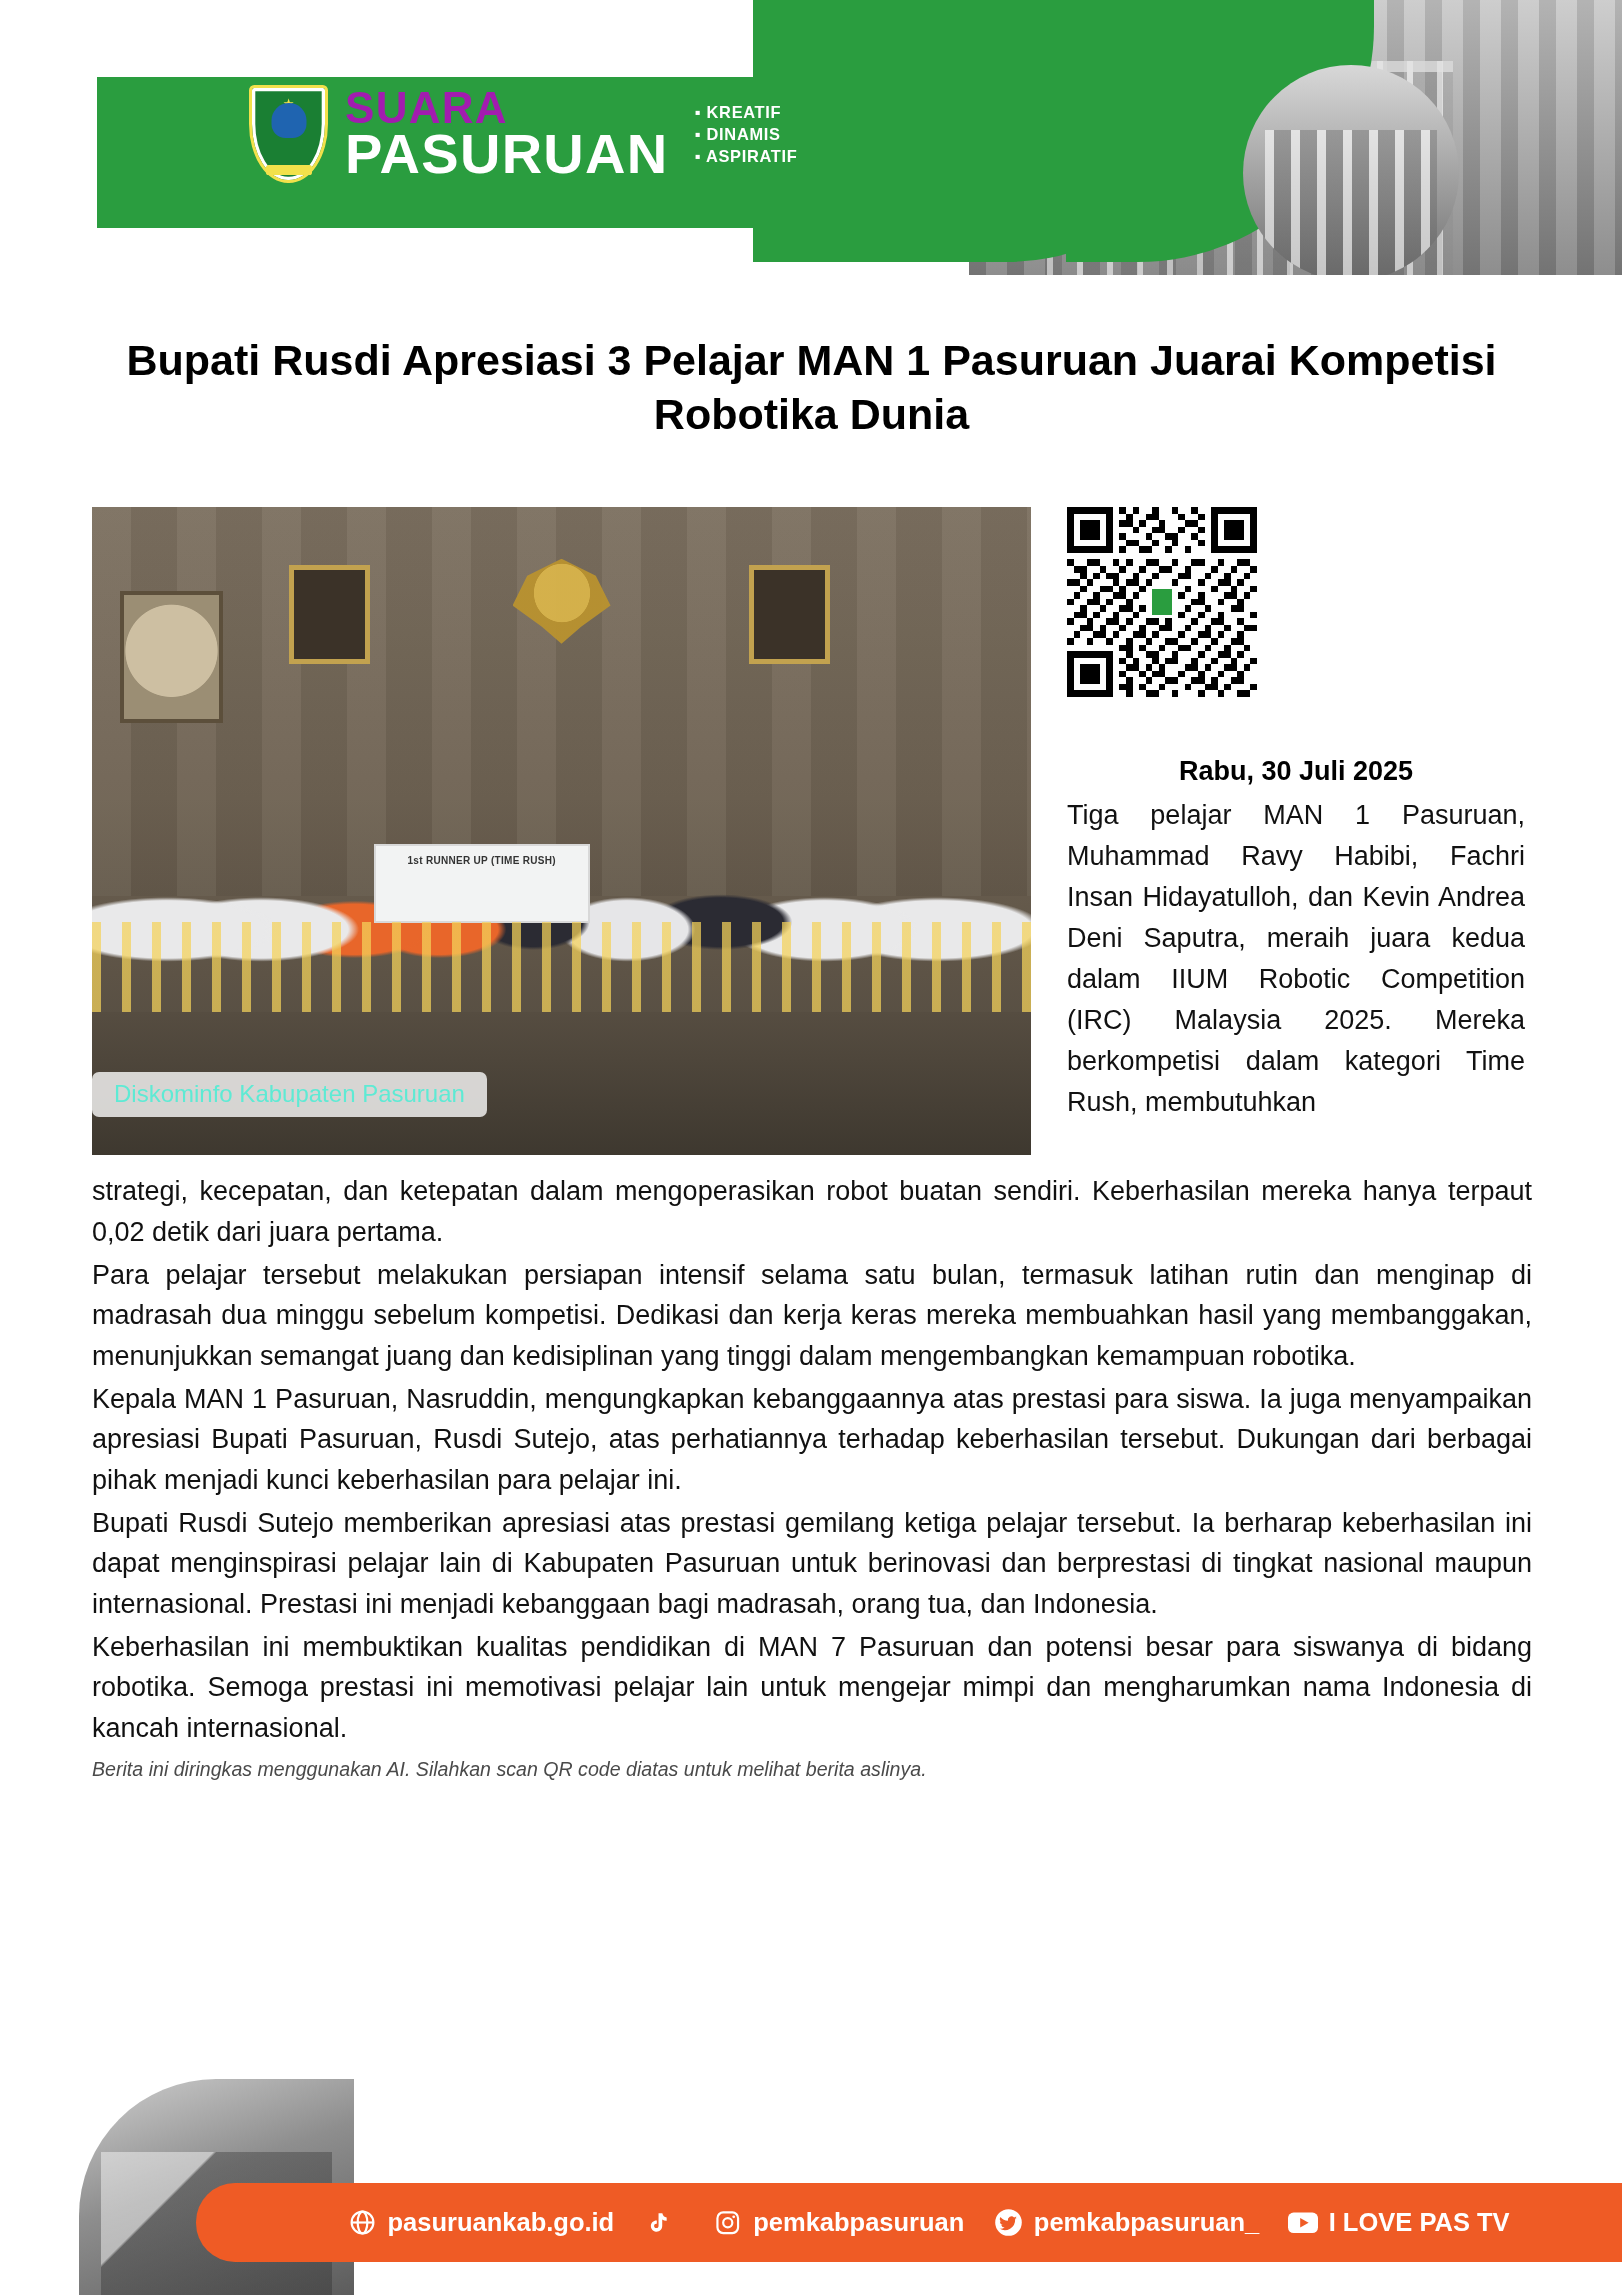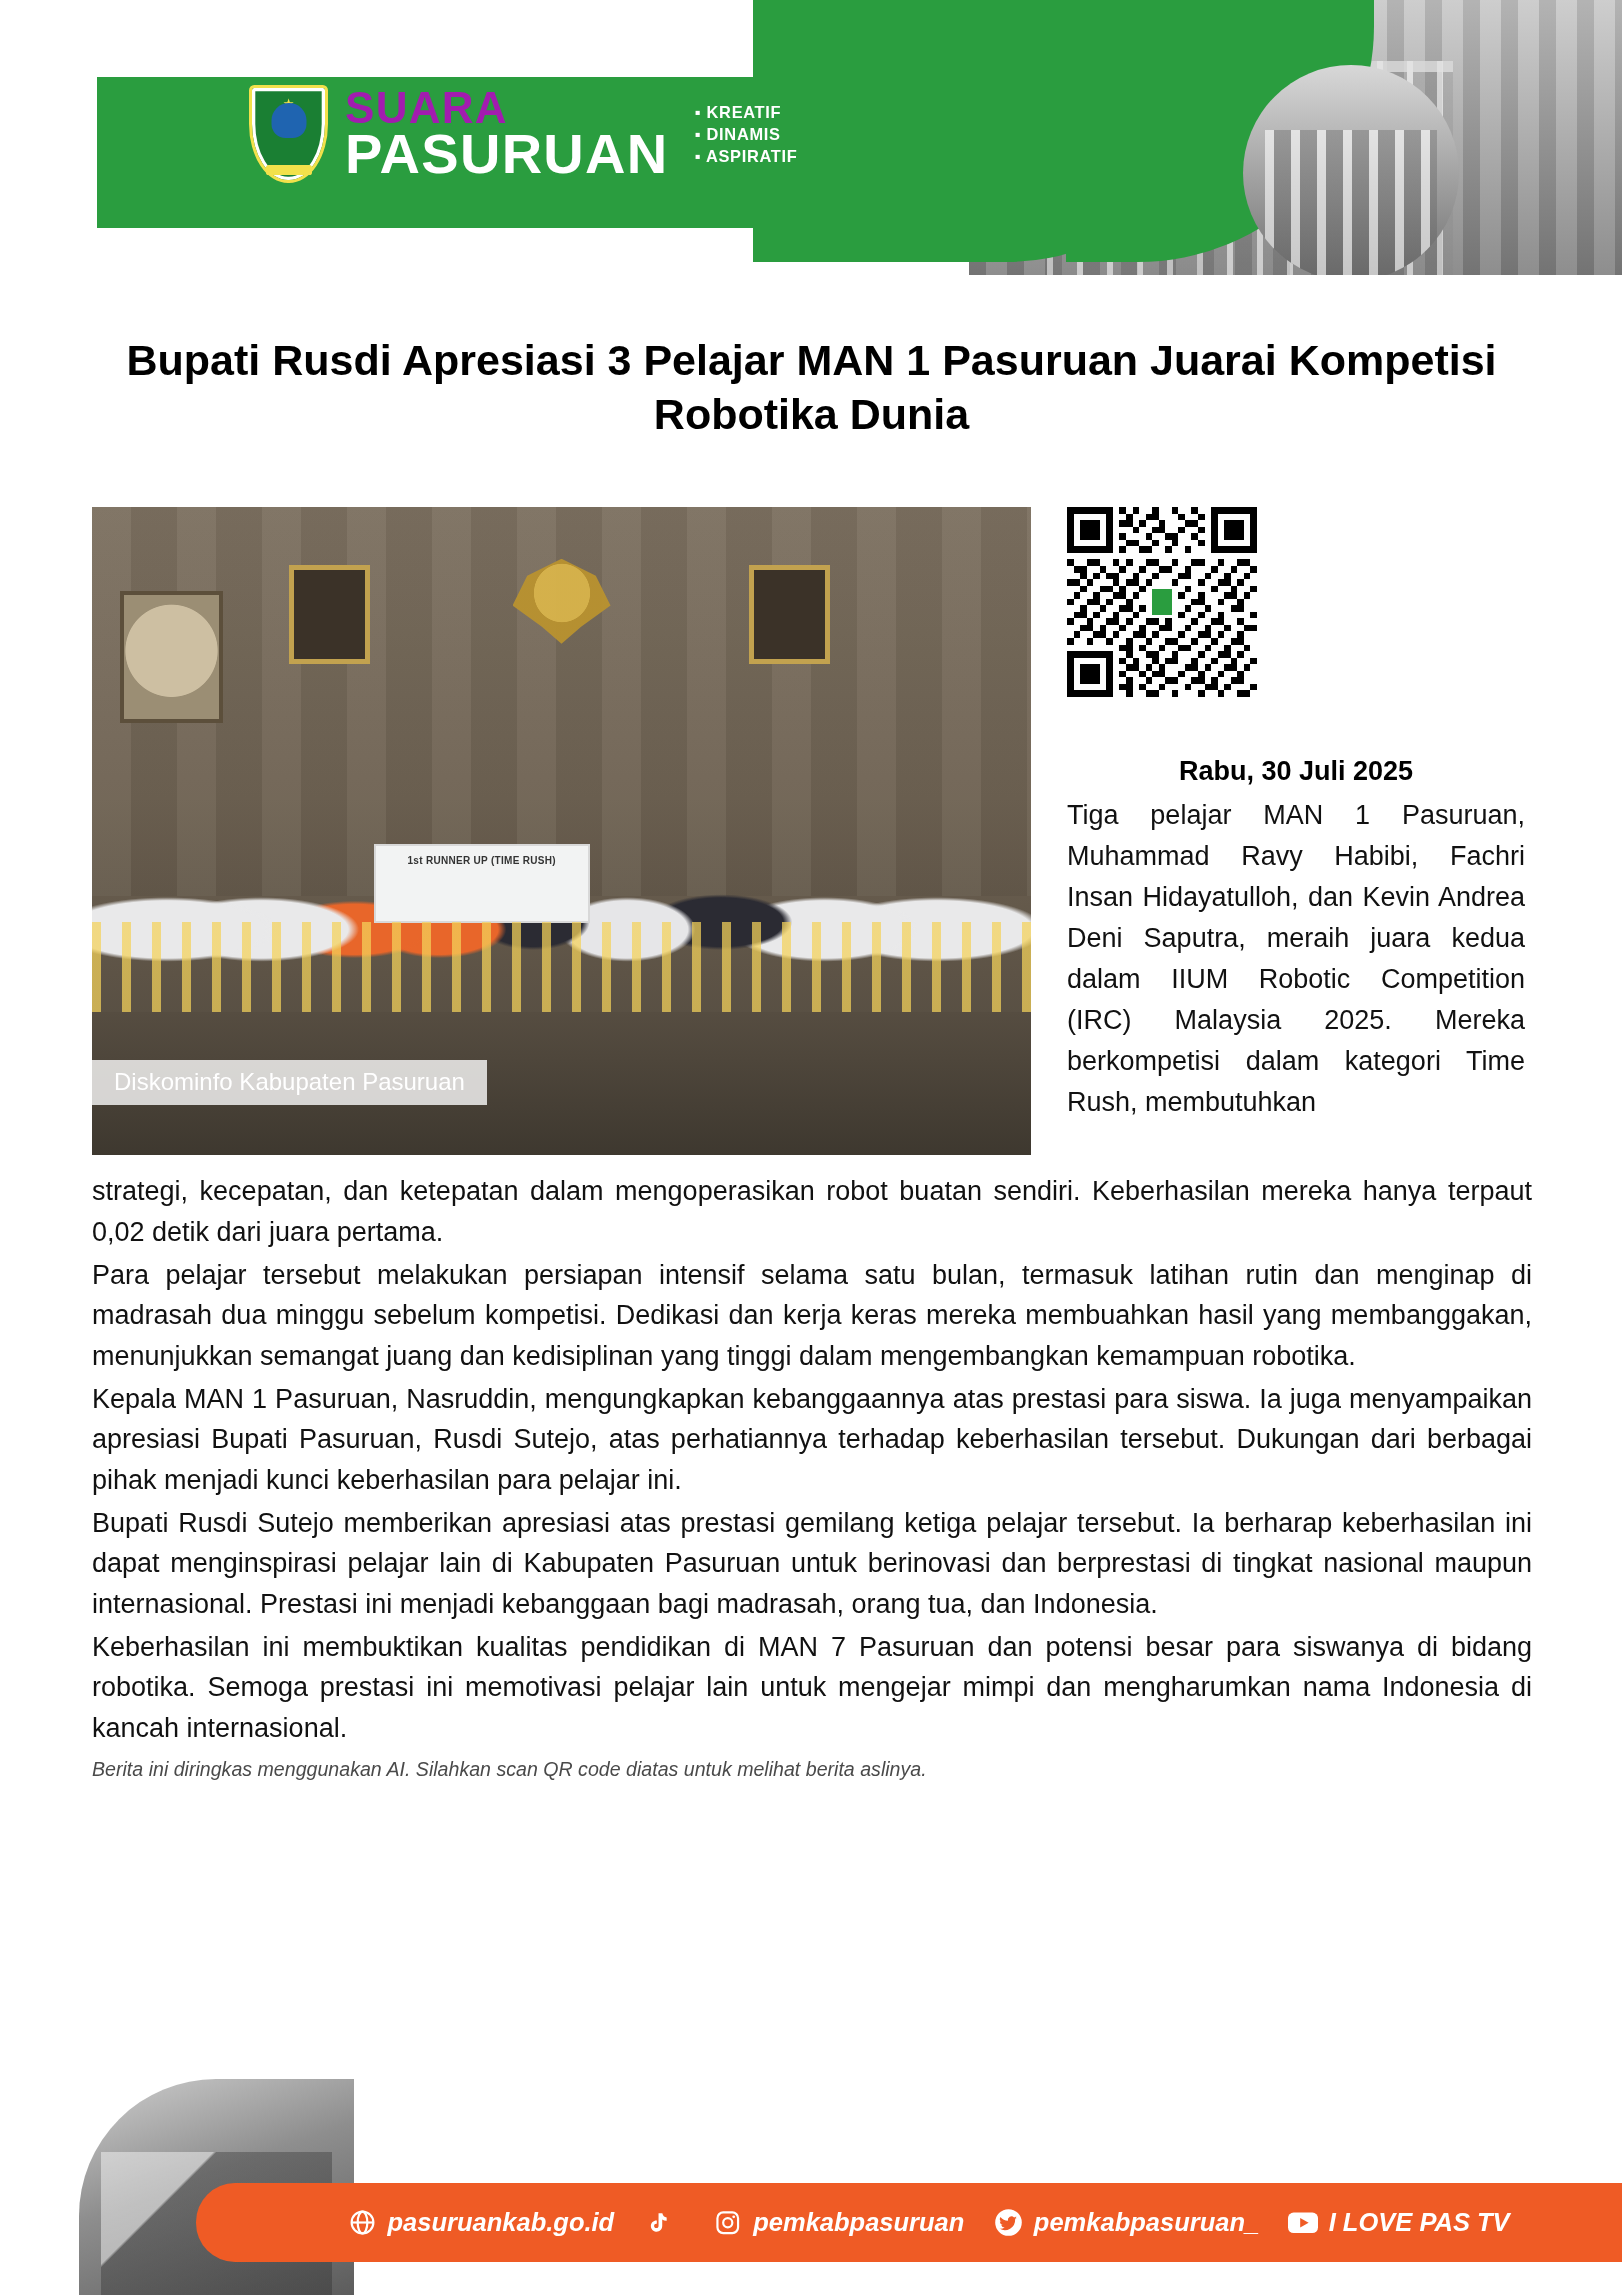--- a/index.html
+++ b/index.html
@@ -315,25 +315,26 @@
     position: absolute;
     left: 0; bottom: 14%;
     width: 100%; height: 22%;
     background:
       repeating-linear-gradient(90deg, rgba(244,210,90,0.85) 0 9.2px, rgba(255,255,255,0.0) 9.2px 30px);
     opacity: 0.85;
   }
   .photo-caption {
     position: absolute;
     left: 0;
-    bottom: 50px;
+    bottom: 38px;
     padding: 7.9px 22px 9.2px 22px;
     background: rgba(255,255,255,0.78);
-    color: #ffffff;
+    color: #5eead4;
     font-size: 24px;
+    border-radius: 7px;
   }
 
   
   .qr {
     position: absolute;
     top: 507px;
     left: 1067px;
     width: 190px;
     height: 190px;
     background: #ffffff;
@@ -421,21 +422,20 @@
     border-top-left-radius: 39px;
     border-bottom-left-radius: 39px;
     display: flex;
     align-items: center;
     gap: 29px;
     padding-left: 151px;
     box-sizing: border-box;
     color: #ffffff;
     font-size: 25.5px;
     font-weight: bold;
-    font-style: italic;
   }
   .footer-item {
     display: flex;
     align-items: center;
     gap: 10.5px;
   }
   .fi-icon {
     width: 30px;
     height: 30px;
     display: inline-flex;

